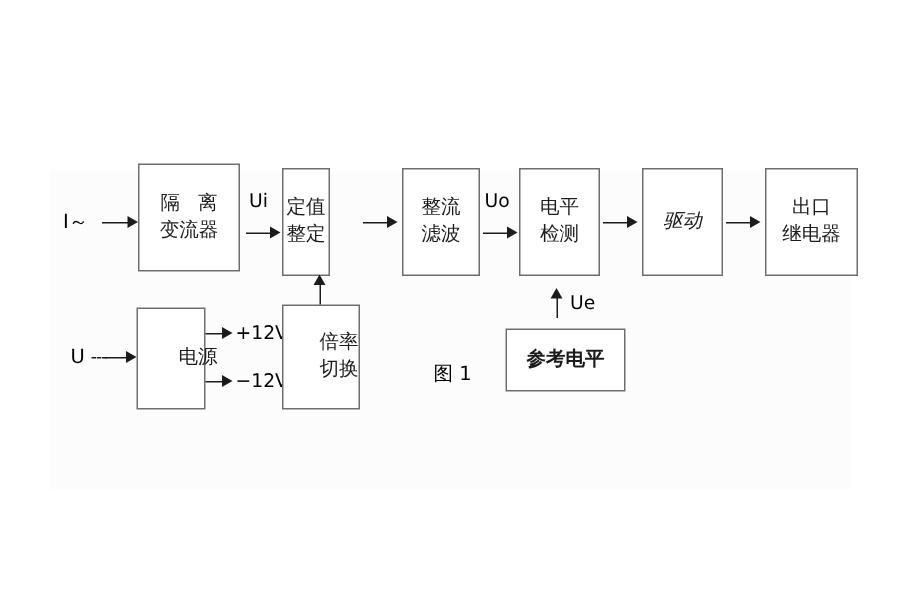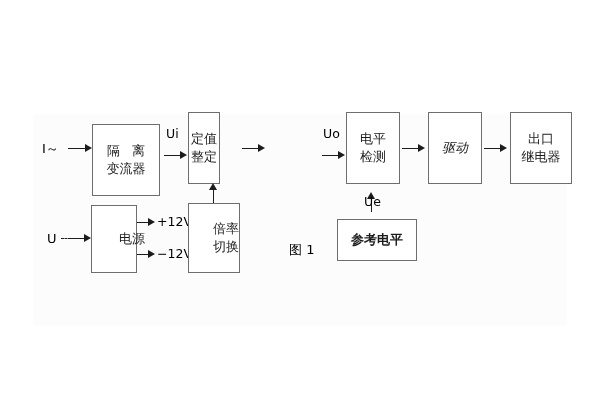--- a/index.html
+++ b/index.html
@@ -94,37 +94,41 @@
 <body>
 
 <div id="stage">
 
   <div class="panel"></div>
 
   <div class="lbl big" style="left:42px; top:142px;">I～</div>
   <div class="hline" style="left:68px; top:148px; width:21px;"></div>
   <div class="arrow-r" style="left:85px; top:144px;"></div>
 
-  <div class="node" style="left:92px; top:124px; width:68px; height:72px;text-align:center;">
+  <div class="node" style="left:92px; top:109px; width:68px; height:72px;text-align:center;">
     <span class="ln sp">隔 离</span>
     <span class="ln">变流器</span>
   </div>
 
   <div class="lbl" style="left:166px; top:128px;">Ui</div>
   <div class="hline" style="left:164px; top:155px; width:20px;"></div>
   <div class="arrow-r" style="left:180px; top:151px;"></div>
 
   <div class="node" style="left:188px; top:112px; width:32px; height:72px;">
     <span class="ln">定值</span>
     <span class="ln">整定</span>
   </div>
 
   <div class="hline" style="left:242px; top:148px; width:20px;"></div>
   <div class="arrow-r" style="left:258px; top:144px;"></div>
 
+  <div class="node" style="left:268px; top:112px; width:52px; height:72px;">
+    <span class="ln">整流</span>
+    <span class="ln">滤波</span>
+  </div>
 
   <div class="lbl" style="left:323px; top:128px;">Uo</div>
   <div class="hline" style="left:322px; top:155px; width:20px;"></div>
   <div class="arrow-r" style="left:338px; top:151px;"></div>
 
   <div class="node" style="left:346px; top:112px; width:54px; height:72px;">
     <span class="ln">电平</span>
     <span class="ln">检测</span>
   </div>
 
@@ -165,19 +169,19 @@
     <span class="ln">切换</span>
   </div>
 
   <div class="vline" style="left:213px; top:186px; height:17px;"></div>
   <div class="arrow-u" style="left:209px; top:183px;"></div>
 
   <div class="lbl big" style="left:289px; top:243px;">图 1</div>
 
   <div class="vline" style="left:371px; top:196px; height:16px;"></div>
   <div class="arrow-u" style="left:367px; top:192px;"></div>
-  <div class="lbl" style="left:364px; top:196px;">Ue</div>
+  <div class="lbl" style="left:380px; top:196px;">Ue</div>
 
   <div class="node single" style="left:337px; top:219px; width:80px; height:42px;font-weight:bold;">
     <span class="ln">参考电平</span>
   </div>
 
 </div>
 
 </body></html>

